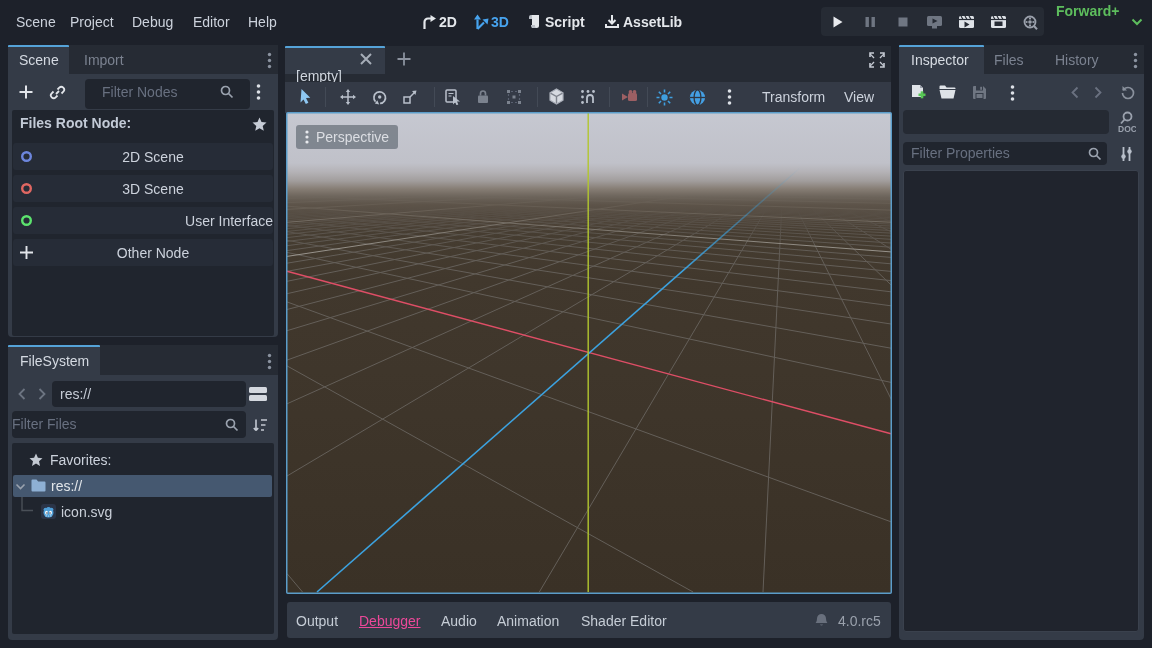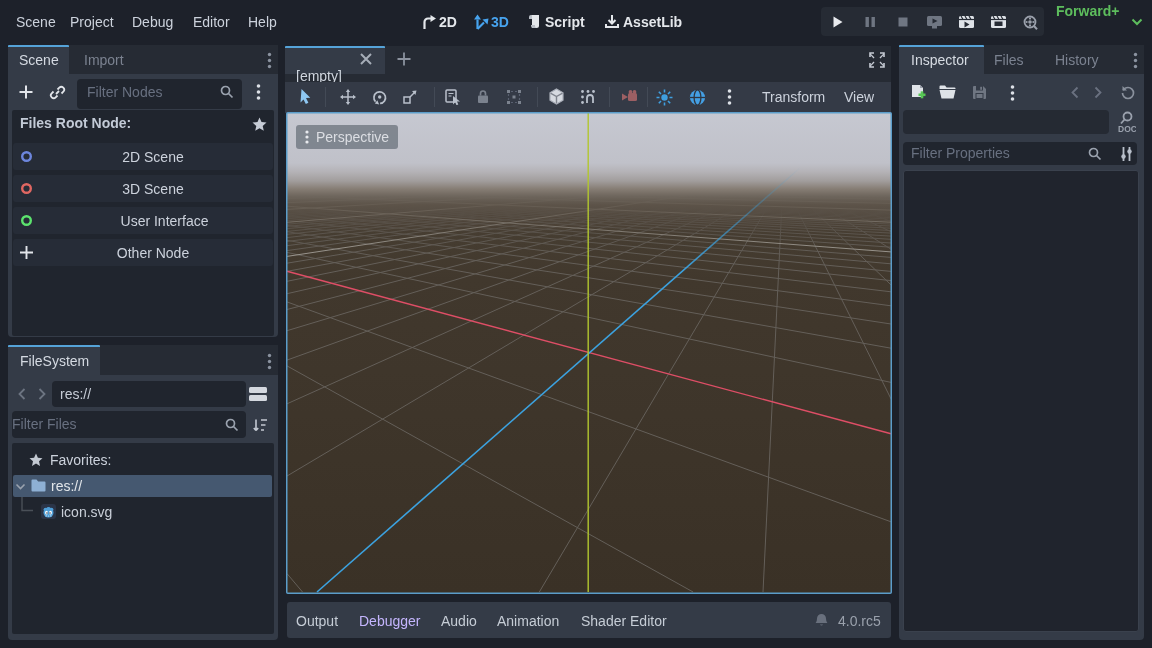--- a/index.html
+++ b/index.html
@@ -119,30 +119,30 @@
 <svg class="abs" style="left:253px;top:83px;" width="11" height="18" viewBox="0 0 11 18">
     <g fill="#dde1e7">
       <circle cx="5.5" cy="3" r="1.8"></circle>
       <circle cx="5.5" cy="9" r="1.8"></circle>
       <circle cx="5.5" cy="15" r="1.8"></circle>
     </g>
   </svg>
 <svg class="abs" style="left:252px;top:117px;" width="15" height="15" viewBox="0 0 15 15">
     <path d="M7.5 0.5l2 4.6 5 .5-3.8 3.3 1.1 4.9-4.3-2.6-4.3 2.6 1.1-4.9L0.5 5.6l5-.5z" fill="#c6ccd6"></path>
   </svg>
-<div class="field" style="left:77px;top:79px;width:165px;height:30px;line-height:26px;padding-left:10px;">Filter Nodes</div>
+<div class="field" style="left:85px;top:79px;width:165px;height:30px;line-height:26px;padding-left:17px;">Filter Nodes</div>
 <div class="content" style="left:12px;top:110px;width:262px;height:226px;"></div>
 <div class="txt" style="left:20px;top:115px;font-weight:bold;color:#c2cad6;">Files Root Node:</div>
 <div class="abs" style="left:13px;top:143px;width:260px;height:27px;background:#262c37;border-radius:3px;"></div>
 <div class="abs" style="left:13px;top:175px;width:260px;height:27px;background:#262c37;border-radius:3px;"></div>
 <div class="abs" style="left:13px;top:207px;width:260px;height:27px;background:#262c37;border-radius:3px;"></div>
 <div class="abs" style="left:13px;top:239px;width:260px;height:27px;background:#262c37;border-radius:3px;"></div>
 <div class="txt" style="left:33px;top:149px;width:240px;text-align:center;">2D Scene</div>
 <div class="txt" style="left:33px;top:181px;width:240px;text-align:center;">3D Scene</div>
-<div class="txt" style="left:33px;top:213px;width:240px;text-align:center;padding-left:23px;">User Interface</div>
+<div class="txt" style="left:33px;top:213px;width:240px;text-align:right;padding-left:23px;">User Interface</div>
 <div class="txt" style="left:33px;top:245px;width:240px;text-align:center;">Other Node</div>
 <svg class="abs" style="left:20px;top:150px;" width="13" height="13" viewBox="0 0 13 13">
     <circle cx="6.5" cy="6.5" r="4.3" fill="none" stroke="#6d86dd" stroke-width="2.4"></circle>
   </svg>
 <svg class="abs" style="left:20px;top:182px;" width="13" height="13" viewBox="0 0 13 13">
     <circle cx="6.5" cy="6.5" r="4.3" fill="none" stroke="#e06762" stroke-width="2.4"></circle>
   </svg>
 <svg class="abs" style="left:20px;top:214px;" width="13" height="13" viewBox="0 0 13 13">
     <circle cx="6.5" cy="6.5" r="4.3" fill="none" stroke="#5ce36e" stroke-width="2.4"></circle>
   </svg>
@@ -372,38 +372,38 @@
 <rect x="10" y="13" width="102" height="24" rx="3" fill="#7b818b" fill-opacity="0.92"></rect>
 <circle cx="21" cy="20" r="1.6" fill="#e8eaee"></circle>
       <circle cx="21" cy="25" r="1.6" fill="#e8eaee"></circle>
       <circle cx="21" cy="30" r="1.6" fill="#e8eaee"></circle>
 <text x="30" y="30" font-family="Liberation Sans, sans-serif" font-size="14" fill="#dcdee3">Perspective</text>
 </svg>
 </div>
 
 <div class="panel" style="left:287px;top:602px;width:604px;height:36px;border-radius:3px;"></div>
 <div class="txt" style="left:296px;top:613px;color:#c6cdd6;">Output</div>
-<div class="txt" style="left:359px;top:613px;color:#c4b5fd;">Debugger</div>
+<div class="txt" style="left:359px;top:613px;color:#ec4899;text-decoration:underline;">Debugger</div>
 <div class="txt" style="left:441px;top:613px;color:#c6cdd6;">Audio</div>
 <div class="txt" style="left:497px;top:613px;color:#c6cdd6;">Animation</div>
 <div class="txt" style="left:581px;top:613px;color:#c6cdd6;">Shader Editor</div>
 <div class="txt" style="left:838px;top:613px;color:#9aa1ac;">4.0.rc5</div>
 <svg class="abs" style="left:814px;top:613px;" width="15" height="15" viewBox="0 0 15 15">
     <path d="M7.5 1a4.5 4.5 0 014.5 4.5c0 3 1.5 4.5 1.5 4.5H1.5S3 8.5 3 5.5A4.5 4.5 0 017.5 1z" fill="#69707d"></path>
     <path d="M6 11.5a1.6 1.6 0 003 0z" fill="#69707d"></path>
   </svg>
 
 <div class="panel" style="left:899px;top:45px;width:245px;height:595px;"></div>
 <div class="strip" style="left:899px;top:45px;width:245px;height:29px;"></div>
 <div class="tab" style="left:899px;top:45px;width:85px;height:29px;"></div>
 <div class="txt" style="left:911px;top:52px;color:#d6dbe2;text-align:center;">Inspector</div>
 <div class="txt dim" style="left:994px;top:52px;">Files</div>
 <div class="txt dim" style="left:1055px;top:52px;">History</div>
 <div class="abs" style="left:903px;top:110px;width:206px;height:24px;background:#252a33;border-radius:4px;"></div>
-<div class="field" style="left:903px;top:142px;width:234px;height:23px;line-height:23px;padding-left:8px;">Filter Properties</div>
+<div class="field" style="left:903px;top:142px;width:204px;height:23px;line-height:23px;padding-left:8px;">Filter Properties</div>
 <div class="abs" style="left:903px;top:170px;width:236px;height:462px;background:#20242d;border:1px solid #3a414d;border-radius:3px;"></div>
 <svg class="abs" style="left:1130px;top:52px;" width="11" height="17" viewBox="0 0 11 17">
     <g fill="#8b93a0">
       <circle cx="5.5" cy="2.5" r="1.7"></circle>
       <circle cx="5.5" cy="8.5" r="1.7"></circle>
       <circle cx="5.5" cy="14.5" r="1.7"></circle>
     </g>
   </svg>
 <svg class="abs" style="left:910px;top:84px;" width="16" height="17" viewBox="0 0 16 17">
     <path d="M2 1h8l3 3v9H2z" fill="#dfe3e8"></path>

